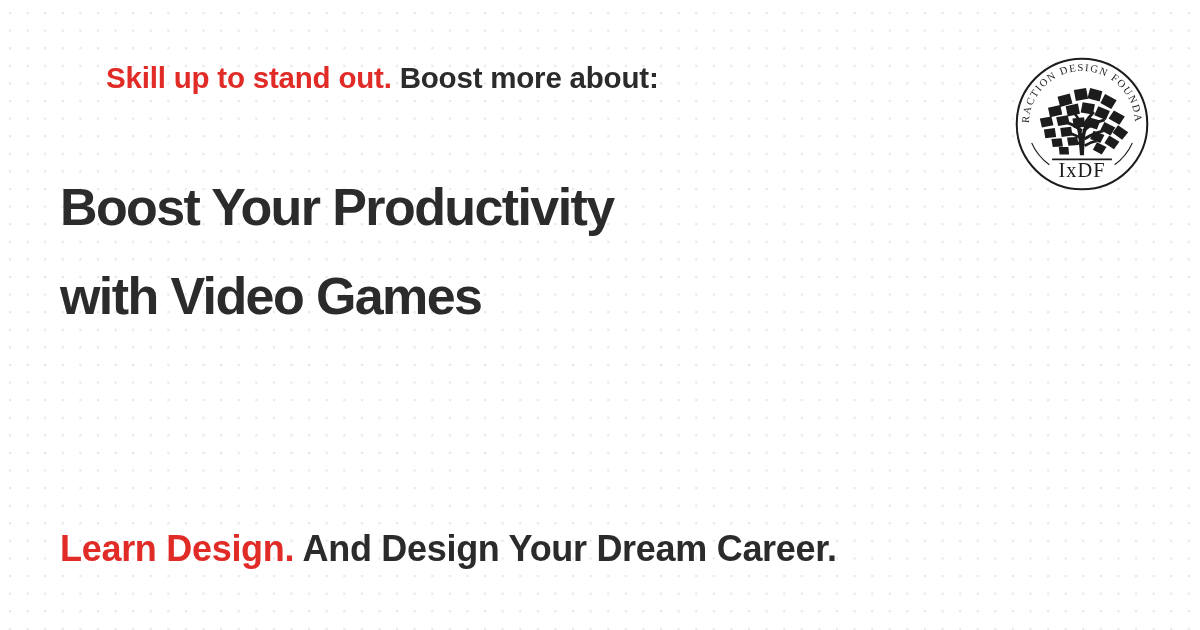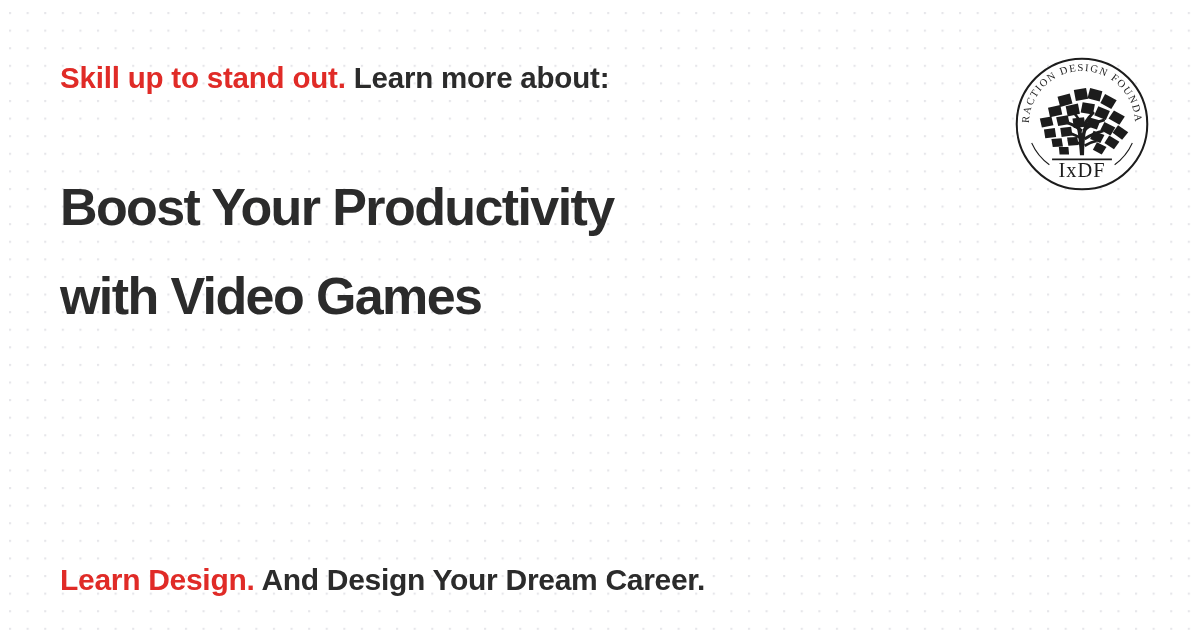--- a/index.html
+++ b/index.html
@@ -56,20 +56,21 @@
     left: 0;
     font-size: 29.5px;
     font-weight: 700;
     line-height: 40px;
     letter-spacing: -0.2px;
     white-space: nowrap;
     color: #2b2b2b;
   }
   .eyebrow .accent {
     color: #e02b27;
+    margin-left: 46px;
   }
   .eyebrow .rest {
     color: #2b2b2b;
   }
 
   .headline {
     position: absolute;
     top: 128px;
     left: 0;
     width: 900px;
@@ -78,27 +79,26 @@
     line-height: 89px;
     letter-spacing: -1.6px;
     color: #2b2b2b;
     white-space: pre-line;
   }
 
   .tagline {
     position: absolute;
     top: 528px;
     left: 0;
-    font-size: 30px;
+    font-size: 36px;
     font-weight: 700;
     line-height: 42px;
     letter-spacing: -0.3px;
     white-space: nowrap;
     color: #2b2b2b;
-    margin-top: 31px;
   }
   .tagline .accent {
     color: #e02b27;
   }
   .tagline .rest {
     color: #2b2b2b;
   }
 </style>
 </head>
 <body>
@@ -167,21 +167,21 @@
 
       <line x1="56" y1="152" x2="144" y2="152" stroke="#1c1c1c" stroke-width="2.4"></line>
 
       <text x="100" y="178" text-anchor="middle" font-family="'Liberation Serif', serif" font-size="30" letter-spacing="1.5" fill="#1c1c1c">IxDF</text>
     </svg>
   </div>
 
   <div class="content">
 
     <div class="eyebrow">
-      <span class="accent">Skill up to stand out.</span><span class="rest"> Learn more about:</span>
+      <span class="accent">Skill up to stand out.</span><span class="rest"> Boost more about:</span>
     </div>
 
     <h1 class="headline">Boost Your Productivity
 with Video Games</h1>
 
     <div class="tagline">
       <span class="accent">Learn Design.</span><span class="rest"> And Design Your Dream Career.</span>
     </div>
 
   </div>

